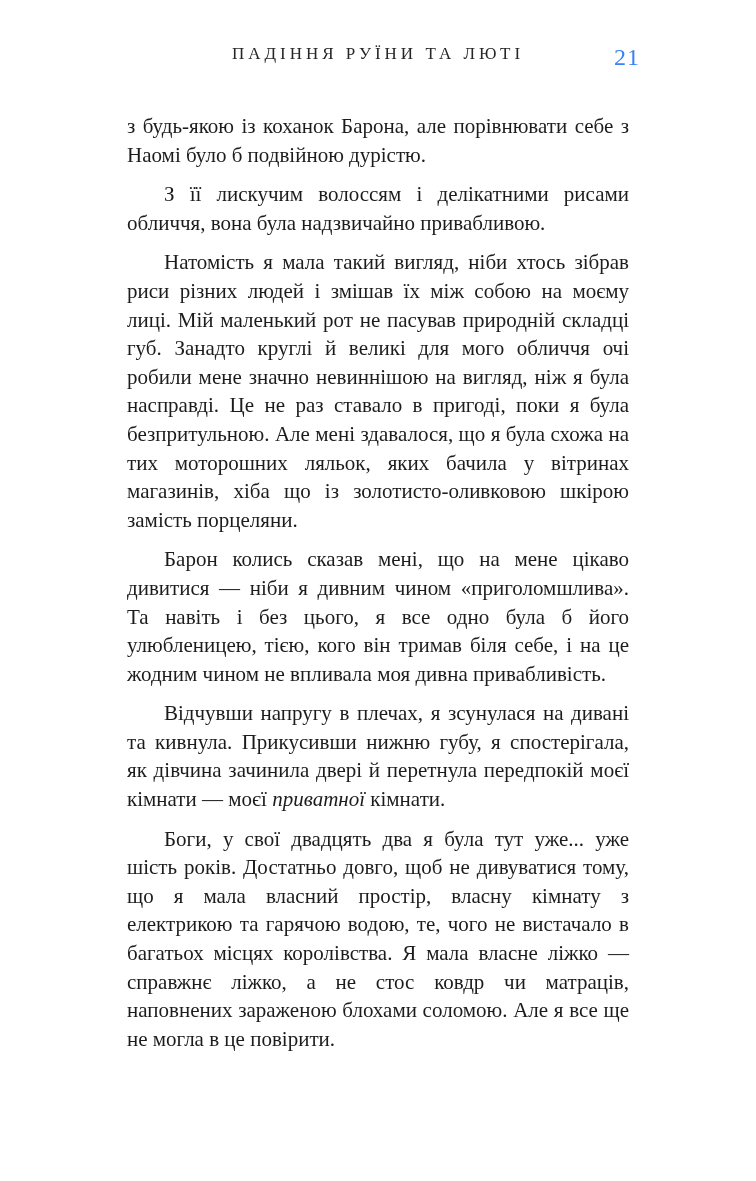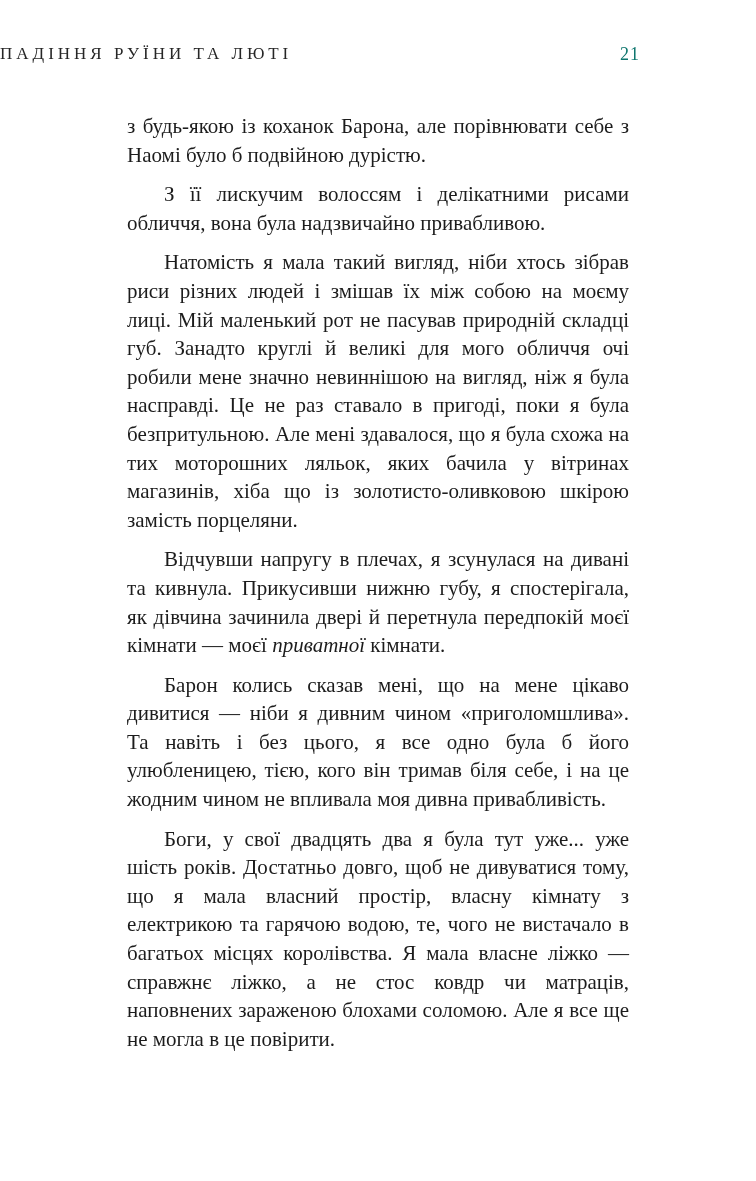--- a/index.html
+++ b/index.html
@@ -14,33 +14,33 @@
     background: #ffffff;
     color: #1c1c1c;
     font-family: "Liberation Serif", "DejaVu Serif", serif;
     overflow: hidden;
   }
   .running-head {
     position: absolute;
     top: 44px;
     left: 0;
     width: 100%;
-    text-align: left;
+    text-align: center;
     font-size: 17px;
     letter-spacing: 4px;
     color: #262626;
     font-family: "Liberation Serif", serif;
   }
   .page-number {
     position: absolute;
     top: 44px;
     right: 116px;
-    font-size: 18px;
+    font-size: 24px;
     letter-spacing: 1px;
-    color: #0f766e;
+    color: #3b82f6;
   }
   .body-text {
     position: absolute;
     top: 101px;
     left: 116px;
     width: 524px;
     font-size: 21px;
     line-height: 28.6px;
     text-align: justify;
     color: #1c1c1c;
@@ -59,17 +59,17 @@
 </head>
 <body>
 
 <div class="page">
   <div class="running-head">ПАДІННЯ РУЇНИ ТА ЛЮТІ</div>
   <div class="page-number">21</div>
   <div class="body-text">
       <p class=""><span>з будь-якою із коханок Барона, але порівнювати себе з Наомі було б подвійною дурістю.</span></p>
       <p class="indent"><span>З її лискучим волоссям і делікатними рисами обличчя, вона була надзвичайно привабливою.</span></p>
       <p class="indent"><span>Натомість я мала такий вигляд, ніби хтось зібрав риси різних людей і змішав їх між собою на моєму лиці. Мій маленький рот не пасував природній складці губ. Занадто круглі й великі для мого обличчя очі робили мене значно невиннішою на вигляд, ніж я була насправді. Це не раз ставало в пригоді, поки я була безпритульною. Але мені здавалося, що я була схожа на тих моторошних ляльок, яких бачила у вітринах магазинів, хіба що із золотисто-оливковою шкірою замість порцеляни.</span></p>
+      <p class="indent"><span>Барон колись сказав мені, що на мене цікаво дивитися — ніби я дивним чином «приголомшлива». Та навіть і без цього, я все одно була б його улюбленицею, тією, кого він тримав біля себе, і на це жодним чином не впливала моя дивна привабливість.</span></p>
       <p class="indent"><span>Відчувши напругу в плечах, я зсунулася на дивані та кивнула. Прикусивши нижню губу, я спостерігала, як дівчина зачинила двері й перетнула передпокій моєї кімнати — моєї </span><em>приватної</em><span> кімнати.</span></p>
-      <p class="indent"><span>Барон колись сказав мені, що на мене цікаво дивитися — ніби я дивним чином «приголомшлива». Та навіть і без цього, я все одно була б його улюбленицею, тією, кого він тримав біля себе, і на це жодним чином не впливала моя дивна привабливість.</span></p>
       <p class="indent"><span>Боги, у свої двадцять два я була тут уже... уже шість років. Достатньо довго, щоб не дивуватися тому, що я мала власний простір, власну кімнату з електрикою та гарячою водою, те, чого не вистачало в багатьох місцях королівства. Я мала власне ліжко — справжнє ліжко, а не стос ковдр чи матраців, наповнених зараженою блохами соломою. Але я все ще не могла в це повірити.</span></p>
     </div>
 </div>
 
 </body></html>

